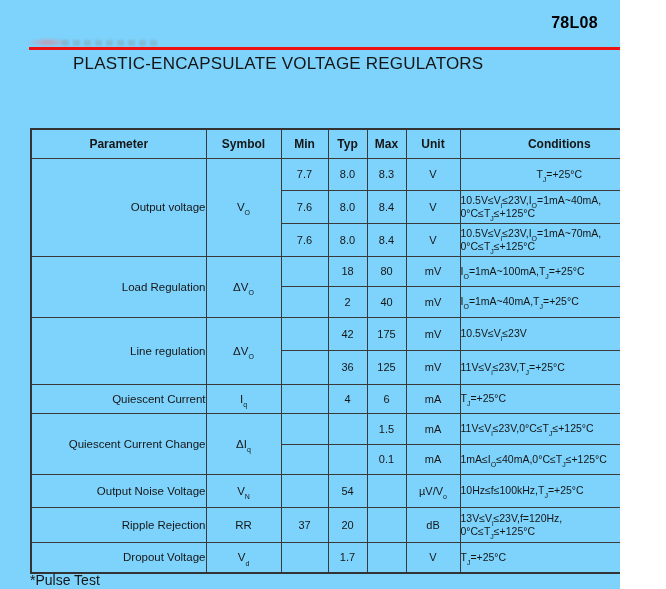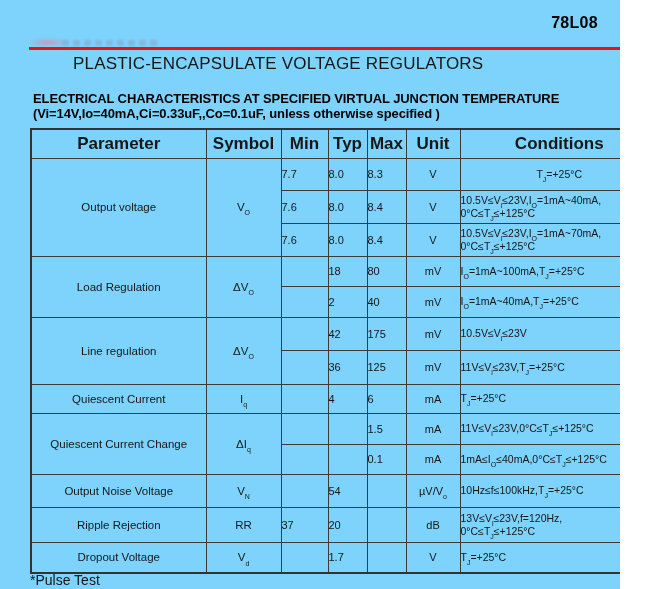--- a/index.html
+++ b/index.html
@@ -21,48 +21,44 @@
   .doc-title{position:absolute;left:29px;top:54px;font-size:17px;color:#151515;
              letter-spacing:.2px;margin-left:44px;}
 
   .section-heading{position:absolute;left:33px;top:92px;font-size:13px;font-weight:700;
                    line-height:14.5px;color:#000;letter-spacing:-0.1px;}
 
   table.char{position:absolute;left:30px;top:128px;width:628px;border-collapse:collapse;
              table-layout:fixed;border:2px solid #333;}
   table.char th, table.char td{border:1px solid #3a3a3a;padding:0;overflow:hidden;
              vertical-align:middle;color:#161616;}
-  table.char th{font-size:17px;font-weight:700;text-align:center;}
-  td.param{font-size:11.5px;text-align:center;padding-left:8px;}
+  table.char th{font-size:12px;font-weight:700;text-align:center;}
+  td.param{font-size:11.5px;text-align:right;padding-left:8px;}
   td.sym{font-size:11.5px;text-align:center;}
-  td.num{font-size:11px;}
+  td.num{font-size:11px;text-align:center;}
   td.unit{font-size:11px;text-align:center;}
   td.cond{font-size:10.5px;text-align:left;padding-left:6px;line-height:12.5px;}
   td.cond.center{text-align:center;padding-left:0;}
   sub{font-size:7px;line-height:0;position:relative;bottom:-1px;}
 
   .footnote{position:absolute;left:30px;top:572px;font-size:14px;color:#151515;}
 </style>
 </head>
 <body>
 
 <div class="page">
 
   <div class="partno">78L08</div>
 
   <div class="smudge"></div>
   <div class="ghost"></div>
   <div class="redline" style="background: rgb(238, 17, 17);"></div>
 
   <div class="doc-title">PLASTIC-ENCAPSULATE VOLTAGE REGULATORS</div>
 
-  <div class="section-heading">
-    <div>ELECTRICAL CHARACTERISTICS AT SPECIFIED VIRTUAL JUNCTION TEMPERATURE</div>
-    <div>(Vi=14V,Io=40mA,Ci=0.33uF,,Co=0.1uF, unless otherwise specified )</div>
-  </div>
 
   <table class="char">
     <colgroup>
       <col style="width:175px">
         <col style="width:75px">
         <col style="width:47px">
       <col style="width:39px">
         <col style="width:39px">
         <col style="width:54px">
       <col style="width:199px">

